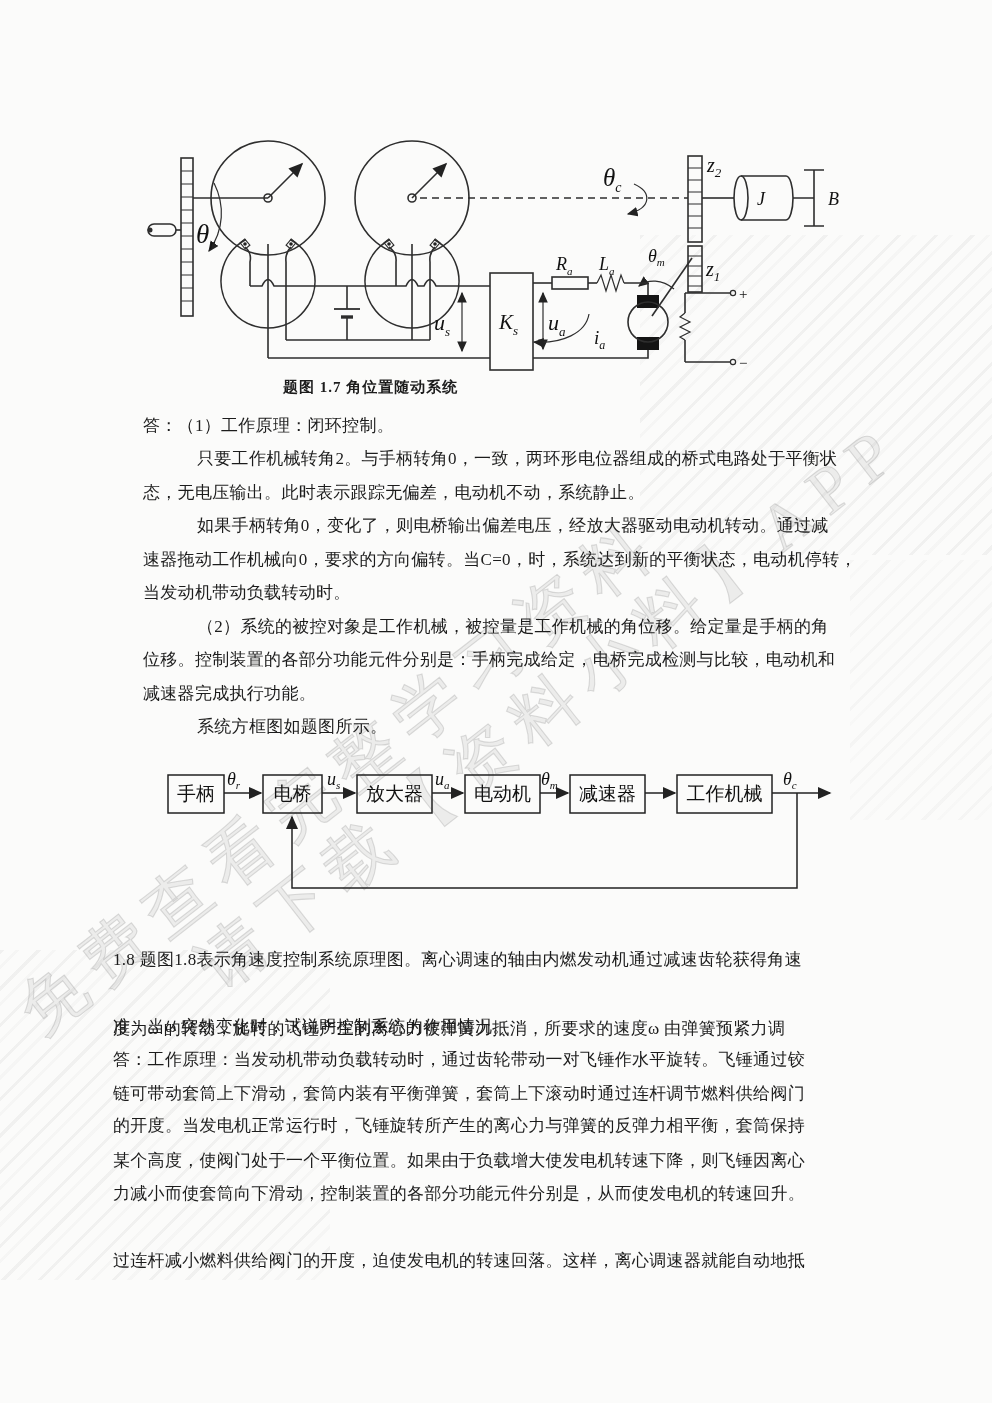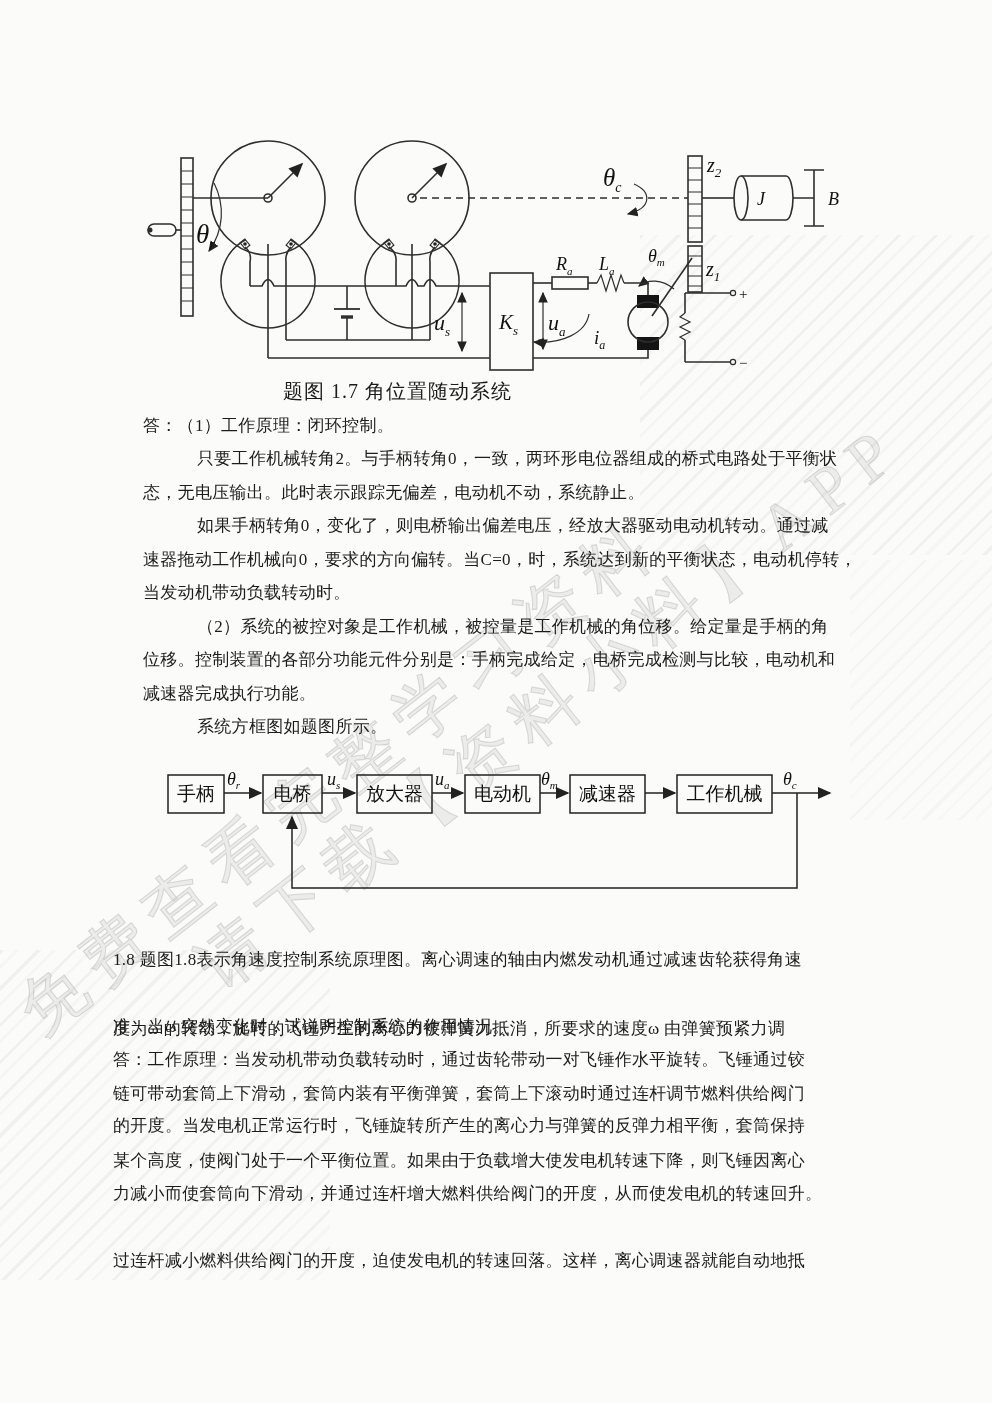--- a/index.html
+++ b/index.html
@@ -1,19 +1,19 @@
 <!DOCTYPE html>
 <html><head>
 <meta charset="utf-8">
 <style>
   html,body{margin:0;padding:0;background:#e8e8e8;}
   #page{position:relative;width:992px;height:1403px;background:#fbfbfa;overflow:hidden;
         font-family:"Liberation Serif","DejaVu Serif",serif;color:#1c1c1c;}
   .ln{position:absolute;white-space:nowrap;font-size:17px;line-height:24px;letter-spacing:.3px;}
-  .caption{position:absolute;font-weight:normal;font-size:20px;white-space:nowrap;letter-spacing:1px;text-align:center;}
+  .caption{position:absolute;font-weight:bold;font-size:15px;white-space:nowrap;letter-spacing:1px;text-align:center;}
   svg{position:absolute;overflow:visible;}
   .w{stroke:#2e2e2e;stroke-width:1.6;fill:none;}
   .thin{stroke:#2e2e2e;stroke-width:1.2;fill:none;}
   .lbl{font-family:"Liberation Serif","DejaVu Serif",serif;font-style:italic;fill:#111;}
   .cjk{font-family:"Liberation Serif","DejaVu Serif",serif;fill:#111;font-style:normal;}
   .wm{position:absolute;color:rgba(148,148,148,0.14);-webkit-text-stroke:1.1px rgba(140,140,140,0.28);
       font-size:66px;letter-spacing:13px;white-space:nowrap;transform:rotate(-38deg);transform-origin:0 100%;
       font-family:"Liberation Serif","DejaVu Serif",serif;pointer-events:none;}
   .stripes{position:absolute;pointer-events:none;
       background:repeating-linear-gradient(135deg,rgba(150,150,150,0.10) 0 3px,rgba(0,0,0,0) 3px 11px,rgba(160,160,160,0.06) 11px 14px,rgba(0,0,0,0) 14px 26px);}
@@ -207,16 +207,16 @@
     </g>
   </svg>
 
   <div class="ln" style="left:113px;top:948px;">1.8  题图1.8表示角速度控制系统原理图。离心调速的轴由内燃发动机通过减速齿轮获得角速</div>
   <div class="ln" style="left:113px;top:981px;margin-top:36px;">度为ω 的转动，旋转的飞锤产生的离心力被弹簧力抵消，所要求的速度ω 由弹簧预紧力调</div>
   <div class="ln" style="left:113px;top:1015px;">准。当ω 突然变化时，试说明控制系统的作用情况。</div>
   <div class="ln" style="left:113px;top:1082px;">链可带动套筒上下滑动，套筒内装有平衡弹簧，套筒上下滚动时通过连杆调节燃料供给阀门</div>
   <div class="ln" style="left:113px;top:1048px;">答：工作原理：当发动机带动负载转动时，通过齿轮带动一对飞锤作水平旋转。飞锤通过铰</div>
   <div class="ln" style="left:113px;top:1115px;font-family:Liberation Mono, monospace;">的开度。当发电机正常运行时，飞锤旋转所产生的离心力与弹簧的反弹力相平衡，套筒保持</div>
   <div class="ln" style="left:113px;top:1149px;">某个高度，使阀门处于一个平衡位置。如果由于负载增大使发电机转速下降，则飞锤因离心</div>
-  <div class="ln" style="left:113px;top:1182px;">力减小而使套筒向下滑动，并通过连杆增大燃料供给阀门的开度，从而使发电机的转速回升。</div>
+  <div class="ln" style="left:113px;top:1182px;">力减小而使套筒向下滑动，控制装置的各部分功能元件分别是，从而使发电机的转速回升。</div>
   <div class="ln" style="left:113px;top:1249px;">过连杆减小燃料供给阀门的开度，迫使发电机的转速回落。这样，离心调速器就能自动地抵</div>
 
 </div>
 
 </body></html>

